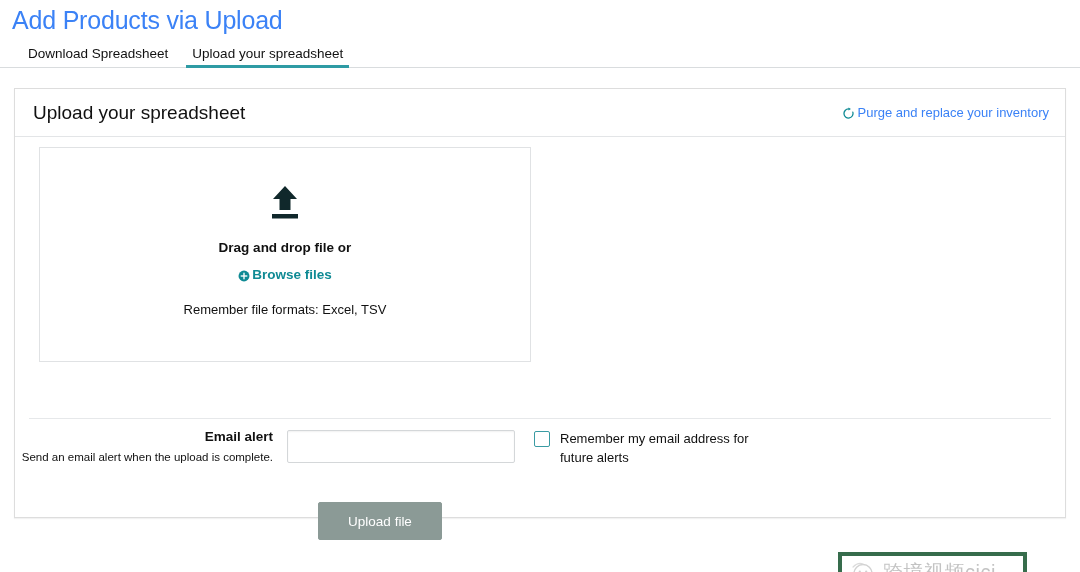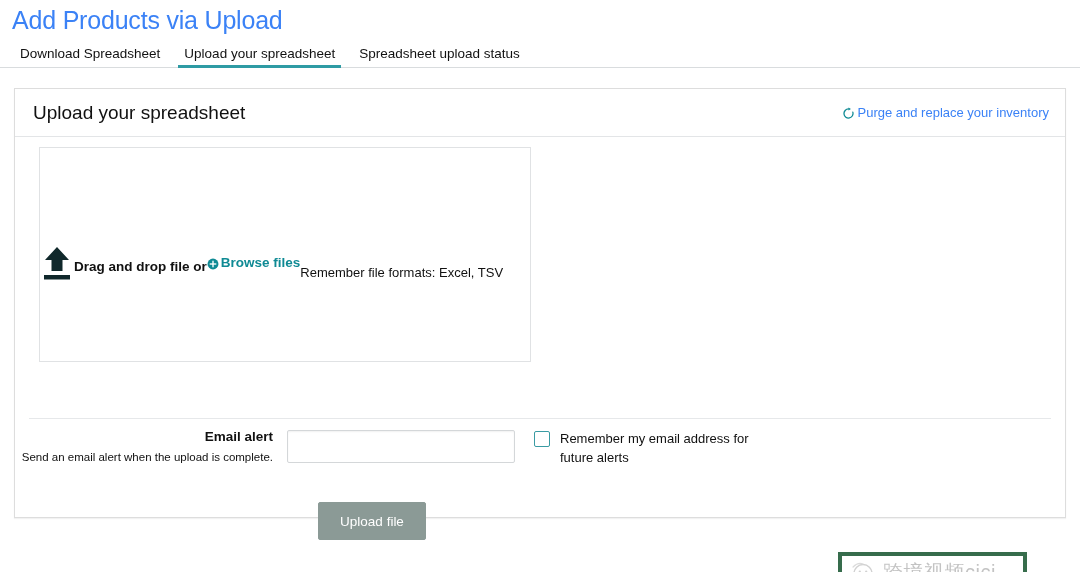--- a/index.html
+++ b/index.html
@@ -50,21 +50,21 @@
     width: 1px;
     height: 15px;
     background: #d7dbdd;
   }
 
   
   .tab-bar {
     display: flex;
     align-items: flex-end;
     height: 30px;
-    padding-left: 8px;
+    padding-left: 16px;
     margin-top: 4px;
     border-bottom: 1px solid #d9dcde;
     box-sizing: border-box;
   }
   .tab {
     font-size: 13.5px;
     color: #111111;
     padding: 0 12px 7px 12px;
     cursor: pointer;
     white-space: nowrap;
@@ -129,21 +129,21 @@
   .card-body { position: relative; }
   .dropzone {
     position: absolute;
     left: 24px;
     top: 10px;
     width: 492px;
     height: 215px;
     border: 1px solid #e0e2e4;
     box-sizing: border-box;
     display: flex;
-    flex-direction: row;
+    flex-direction: column;
     align-items: center;
     justify-content: flex-start;
     padding-top: 36px;
   }
   .upload-icon {
     width: 34px;
     height: 38px;
     margin-bottom: 18px;
   }
   .drop-title {
@@ -249,21 +249,21 @@
     margin-left: 10px;
     line-height: 1.45;
     max-width: 200px;
   }
 
   
   .upload-btn {
     position: absolute;
     left: 303px;
     top: 365px;
-    width: 108px;
+    width: 124px;
     height: 38px;
     background: #8b9a96;
     border: 1px solid #8b9a96;
     border-radius: 2px;
     color: #ffffff;
     font-family: "Liberation Sans", sans-serif;
     font-size: 13.5px;
     cursor: default;
     box-sizing: border-box;
   }
@@ -295,21 +295,20 @@
 </head>
 <body>
 
 <div class="page-header">
   <div class="page-title">Add Products via Upload</div>
 </div>
 
 <div class="tab-bar">
   <div class="tab">Download Spreadsheet</div>
   <div class="tab active">Upload your spreadsheet</div>
-  <div class="tab">Spreadsheet upload status</div>
 </div>
 
 <div class="card">
 
   <div class="card-head">
     <div class="card-title">Upload your spreadsheet</div>
     <a class="purge-link">
       <span class="refresh-icon">
         <svg viewBox="0 0 16 16" width="13" height="13" aria-hidden="true">
           <path d="M8 2.4a5.6 5.6 0 1 0 5.35 3.9" fill="none" stroke="#0f8a94" stroke-width="1.6" stroke-linecap="round"></path>

